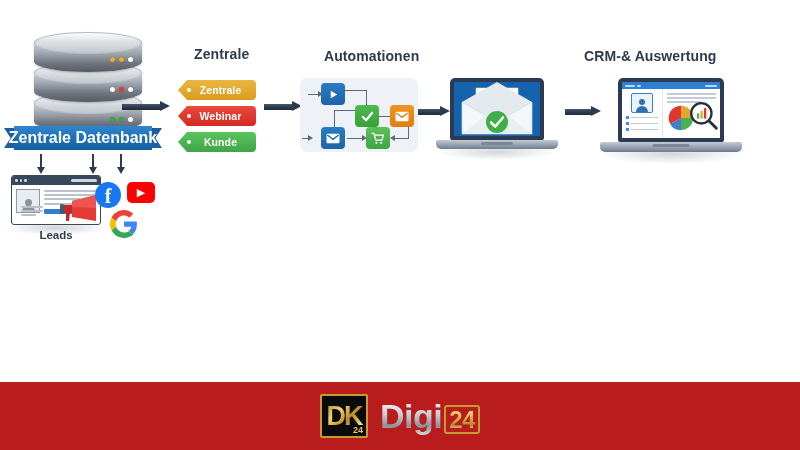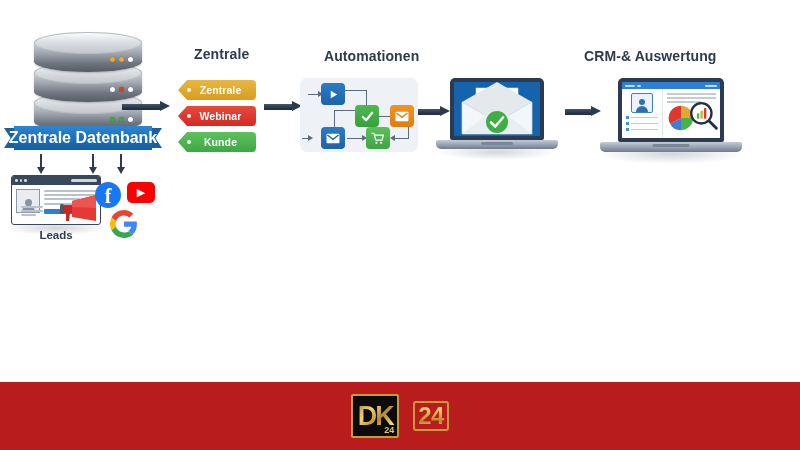--- a/index.html
+++ b/index.html
@@ -531,17 +531,18 @@
       <div class="base-notch"></div>
     </div>
   </div>
 
   <div class="footer">
     <div class="logo-mark">
       <div class="logo-mark-inner">DK</div>
       <div class="logo-mark-24">24</div>
     </div>
     <div class="logo-text">
+      <span class="logo-digi">Digi</span>
       <span class="logo-24">24</span>
     </div>
   </div>
 
 </div>
 
 </body></html>

